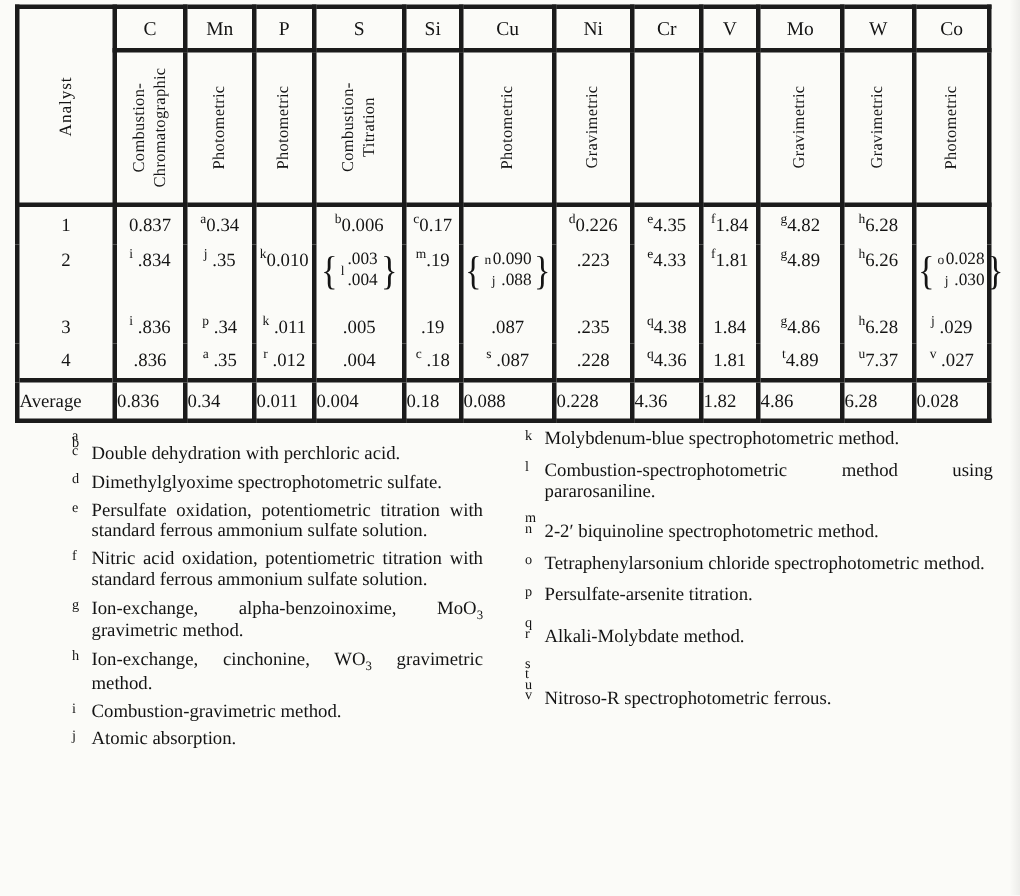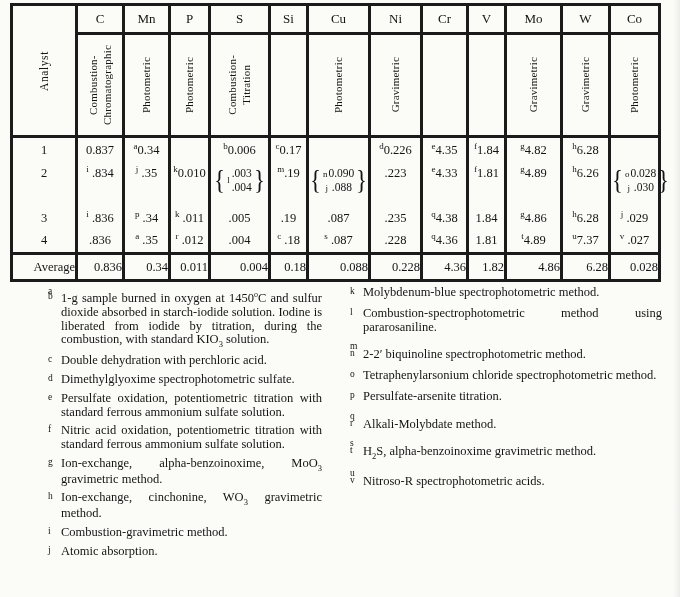--- a/index.html
+++ b/index.html
@@ -37,24 +37,24 @@
   .data-row:nth-child(1) td{height:25px;}
   .data-row:nth-child(2) td{height:42px;vertical-align:top;padding-top:3px;}
   .data-row:nth-child(3) td{height:21px;}
   .data-row:nth-child(4) td{height:23px;}
   .cell-sup{font-size:9px;vertical-align:super;line-height:0;}
 
   .brace-group{display:inline-flex;align-items:center;justify-content:center;line-height:1;}
   .brace{font-size:27px;line-height:0.9;transform:scaleX(0.85);font-weight:normal;}
   .side-sup{font-size:9px;align-self:center;margin:0 1px;}
   .brace-lines{display:inline-flex;flex-direction:column;margin:0 1px;}
-  .bl{display:flex;justify-content:center;align-items:baseline;font-size:11.5px;line-height:1.25;}
+  .bl{display:flex;justify-content:flex-end;align-items:baseline;font-size:11.5px;line-height:1.25;}
   .bl .cell-sup{margin-right:1px;}
 
-  .avg-row td{height:24px;border-top:3px solid #1b1b1b;text-align:right;font-size:12.5px;vertical-align:middle;}
+  .avg-row td{height:24px;border-top:3px solid #1b1b1b;text-align:left;font-size:12.5px;vertical-align:middle;}
   .avg-label-cell{font-size:12px;}
 
   
   .footnotes{position:absolute;left:0;top:286px;width:680px;}
   .fn-col{position:absolute;top:0;display:flex;flex-direction:column;}
   #fnLeft{left:46px;width:276px;gap:5px;}
   #fnRight{left:348px;width:314px;gap:7px;}
   .fn{position:relative;padding-left:15px;font-size:12.5px;line-height:1.1;text-align:justify;}
   .fn-key{position:absolute;left:2px;top:0;font-size:9.5px;}
   .fn-text sup{font-size:8px;}
@@ -249,39 +249,39 @@
           <td class="avg-cell"><span>4.86</span></td>
           <td class="avg-cell"><span>6.28</span></td>
           <td class="avg-cell"><span>0.028</span></td>
         </tr>
     </tbody>
   </table>
 
   <div class="footnotes">
     <div class="fn-col" id="fnLeft">
         <div class="fn"><sup class="fn-key">a</sup></div>
-        <div class="fn"><sup class="fn-key">b</sup><span class="fn-text">1-g sample burned in oxygen at 1450<sup>o</sup>C and sulfur dioxide absorbed in starch-iodide solution. Iodine is liberated from iodide by titration, during the combustion, with standard KIO<sub>3</sub> solution.</span></div>
+        <div class="fn"><sup class="fn-key">b</sup></div>
         <div class="fn"><sup class="fn-key">c</sup><span class="fn-text">Double dehydration with perchloric acid.</span></div>
         <div class="fn"><sup class="fn-key">d</sup><span class="fn-text">Dimethylglyoxime spectrophotometric sulfate.</span></div>
         <div class="fn"><sup class="fn-key">e</sup><span class="fn-text">Persulfate oxidation, potentiometric titration with standard ferrous ammonium sulfate solution.</span></div>
         <div class="fn"><sup class="fn-key">f</sup><span class="fn-text">Nitric acid oxidation, potentiometric titration with standard ferrous ammonium sulfate solution.</span></div>
         <div class="fn"><sup class="fn-key">g</sup><span class="fn-text">Ion-exchange, alpha-benzoinoxime, MoO<sub>3</sub> gravimetric method.</span></div>
         <div class="fn"><sup class="fn-key">h</sup><span class="fn-text">Ion-exchange, cinchonine, WO<sub>3</sub> gravimetric method.</span></div>
         <div class="fn"><sup class="fn-key">i</sup><span class="fn-text">Combustion-gravimetric method.</span></div>
         <div class="fn"><sup class="fn-key">j</sup><span class="fn-text">Atomic absorption.</span></div>
       </div>
     <div class="fn-col" id="fnRight">
         <div class="fn"><sup class="fn-key">k</sup><span class="fn-text">Molybdenum-blue spectrophotometric method.</span></div>
         <div class="fn"><sup class="fn-key">l</sup><span class="fn-text">Combustion-spectrophotometric method using pararosaniline.</span></div>
         <div class="fn"><sup class="fn-key">m</sup></div>
         <div class="fn"><sup class="fn-key">n</sup><span class="fn-text">2-2′ biquinoline spectrophotometric method.</span></div>
         <div class="fn"><sup class="fn-key">o</sup><span class="fn-text">Tetraphenylarsonium chloride spectrophotometric method.</span></div>
         <div class="fn"><sup class="fn-key">p</sup><span class="fn-text">Persulfate-arsenite titration.</span></div>
         <div class="fn"><sup class="fn-key">q</sup></div>
         <div class="fn"><sup class="fn-key">r</sup><span class="fn-text">Alkali-Molybdate method.</span></div>
         <div class="fn"><sup class="fn-key">s</sup></div>
-        <div class="fn"><sup class="fn-key">t</sup><span class="fn-text">H<sub>2</sub>S, alpha-benzoinoxime gravimetric method.</span></div>
+        <div class="fn"><sup class="fn-key">t</sup></div>
         <div class="fn"><sup class="fn-key">u</sup></div>
-        <div class="fn"><sup class="fn-key">v</sup><span class="fn-text">Nitroso-R spectrophotometric acids.</span></div>
+        <div class="fn"><sup class="fn-key">v</sup><span class="fn-text">Nitroso-R spectrophotometric ferrous.</span></div>
       </div>
   </div>
 
 </div>
 
 </body></html>

